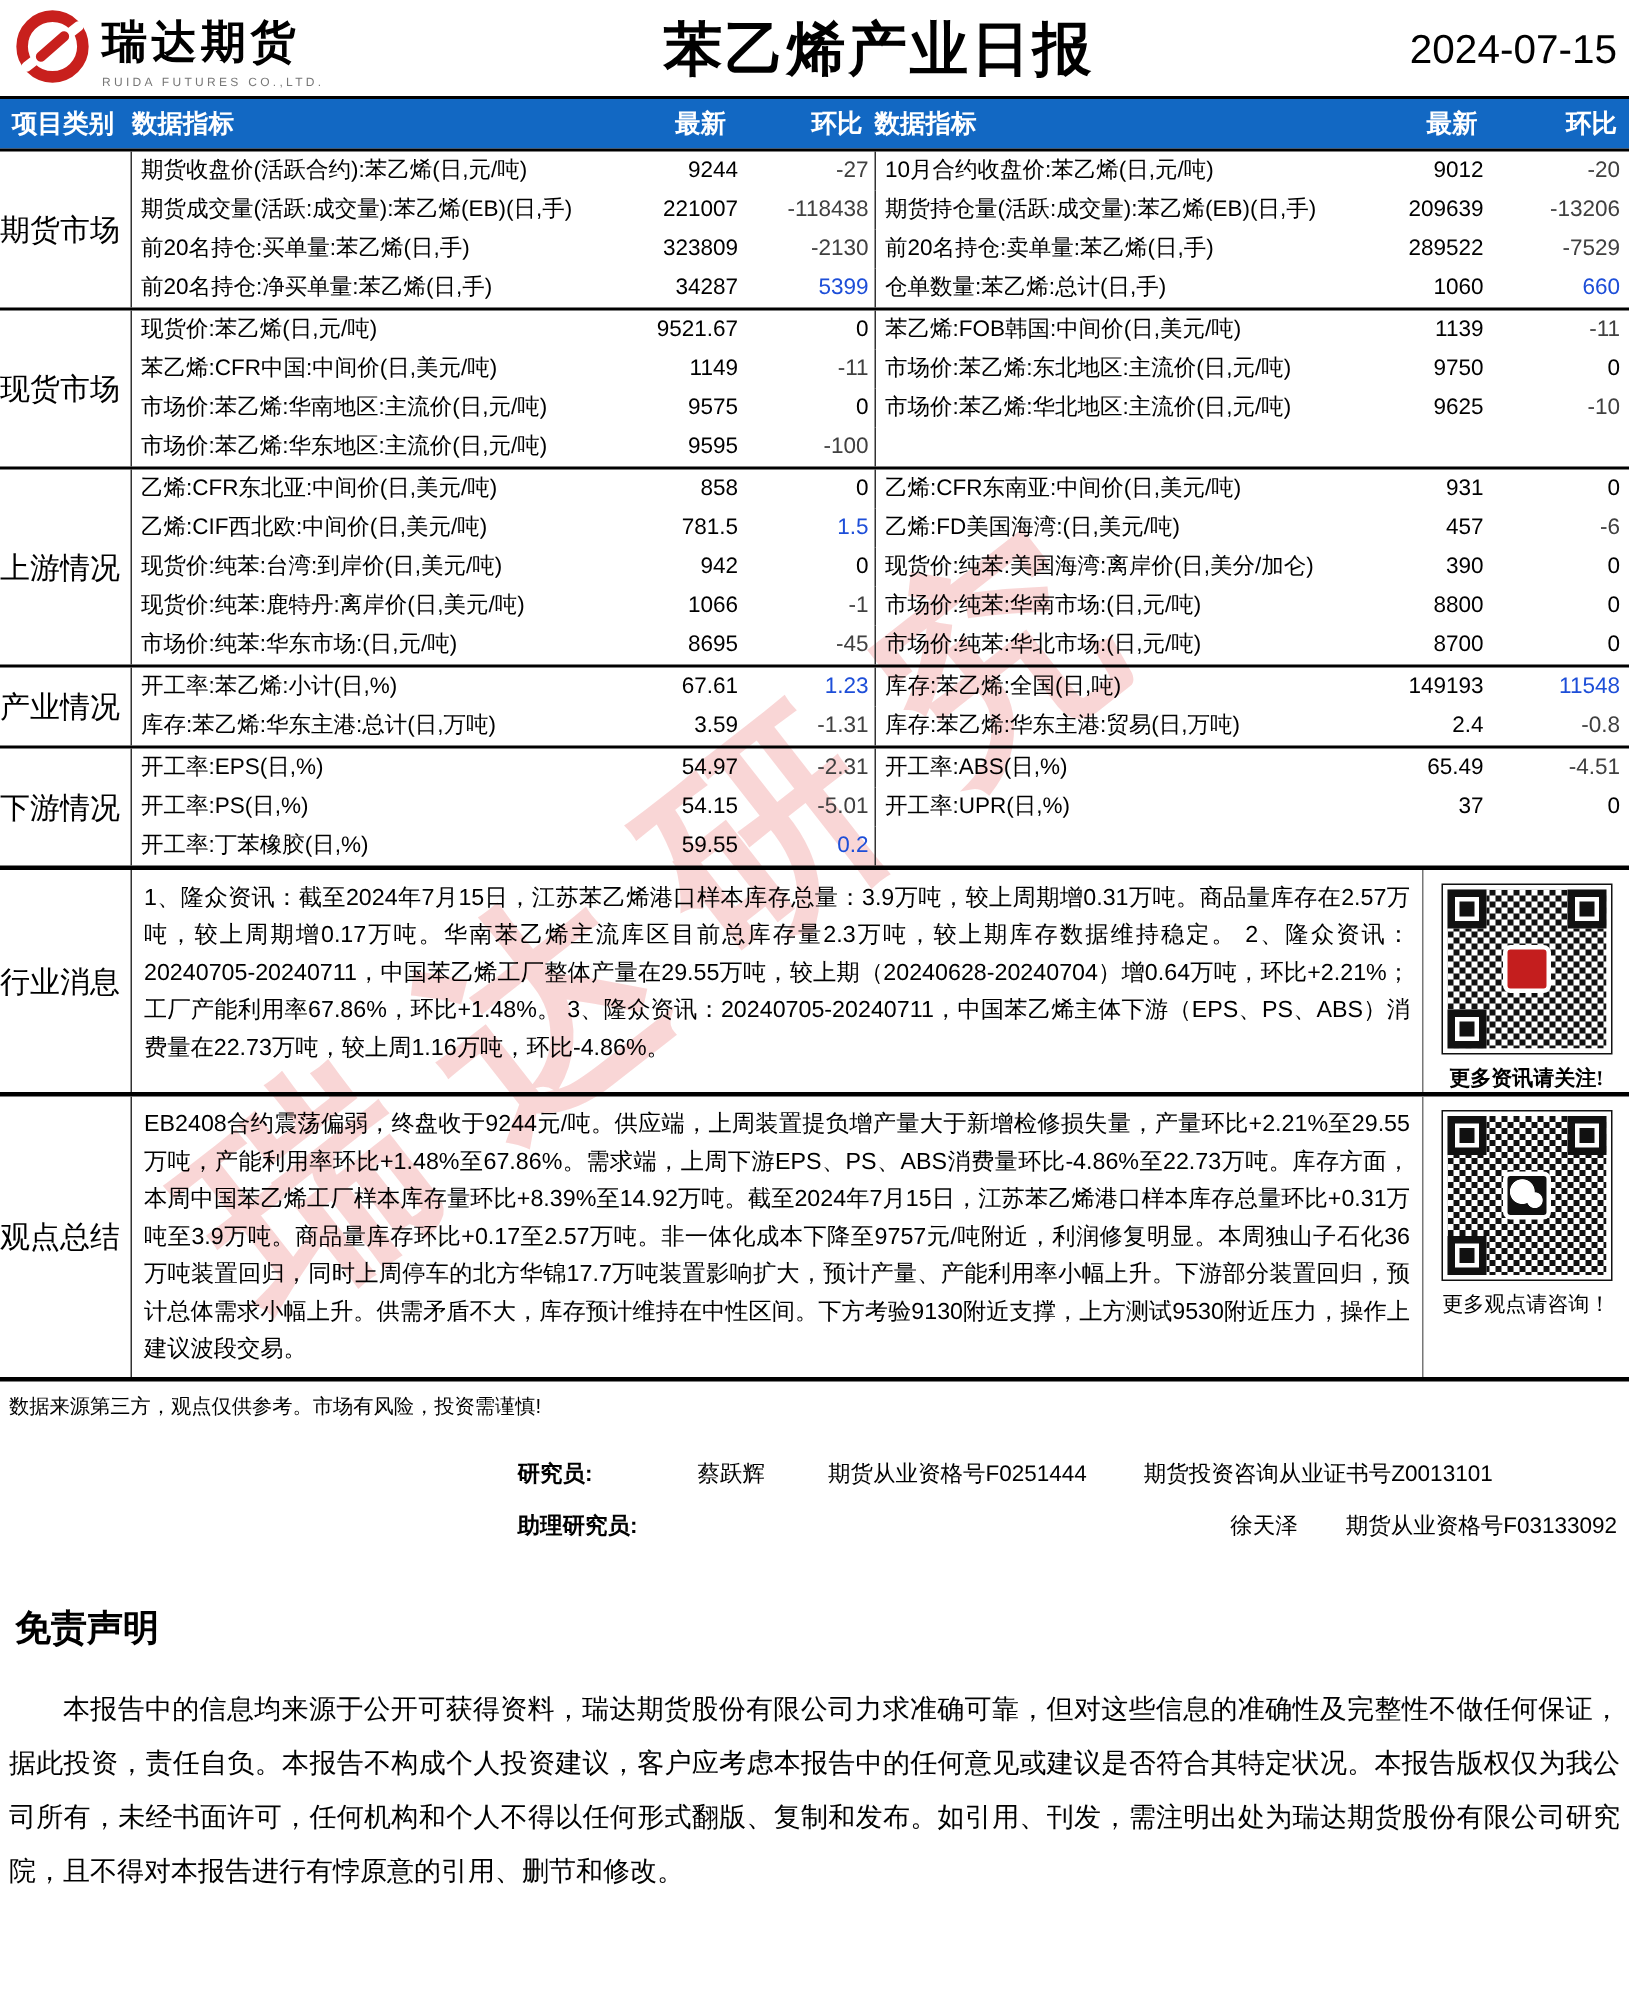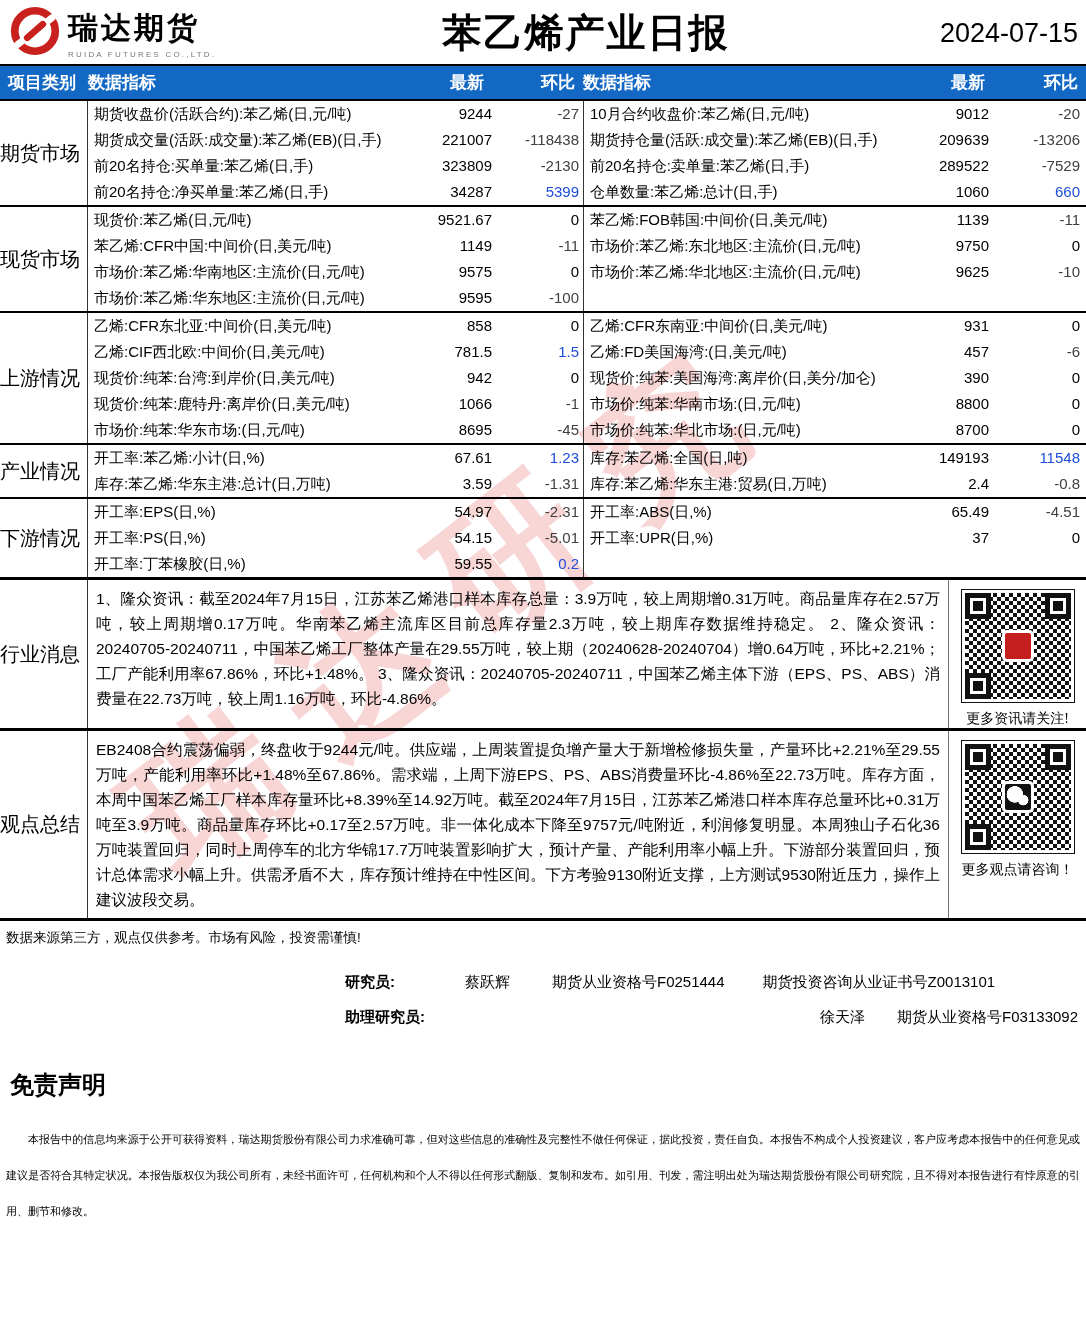--- a/index.html
+++ b/index.html
@@ -59,36 +59,36 @@
   .fp i { display:block; width:10px; height:10px; background:#111; }
   .fp.tl { top:0; left:0; } .fp.tr { top:0; right:0; } .fp.bl { bottom:0; left:0; }
   .qr-badge { position:absolute; left:50%; top:50%; transform:translate(-50%,-50%); width:32px; height:32px; border-radius:5px;
     border:3px solid #fff; }
   .qr-badge.red { background:#c41e1e; }
   .qr-badge.wx { background:#111;
     background-image:radial-gradient(circle at 38% 40%, #fff 8px, transparent 8.5px),
                      radial-gradient(circle at 70% 62%, #fff 5px, transparent 5.5px);
     background-color:#111; }
   .qr-cap { margin-top:8px; font-size:14px; font-family:"Liberation Serif","DejaVu Serif",serif; }
-  .qr-cap.b1 { font-weight:400; }
+  .qr-cap.b1 { font-weight:700; }
 
   
   .foot-note { font-size:13.5px; padding:8px 8px 4px 6px; }
   .res-row { display:flex; align-items:baseline; font-size:15px; padding-left:345px; padding-right:8px; margin-top:22px; }
   .res-row .lbl { font-weight:700; }
   .r1 .lbl { margin-right:70px;text-align:center; }
   .r1 .nm { margin-right:42px; }
   .r1 .c1 { margin-right:38px; }
   .r2 { margin-top:16px; }
   .r2 .sp { flex:1; }
   .r2 .nm { margin-right:32px; }
 
   .legal { padding:0 6px; }
   .legal-h { font-size:24px; font-weight:900; margin-top:42px; margin-bottom:20px; padding-left:4px; }
-  .legal-b { font-size:11px; line-height:36px; text-align:justify; text-indent:2em; }
+  .legal-b { font-size:18px; line-height:36px; text-align:justify; text-indent:2em; }
 </style>
 </head>
 <body>
 
 <div class="page">
 
   <div class="content">
 
     <div class="hdr">
       <div class="logo">

